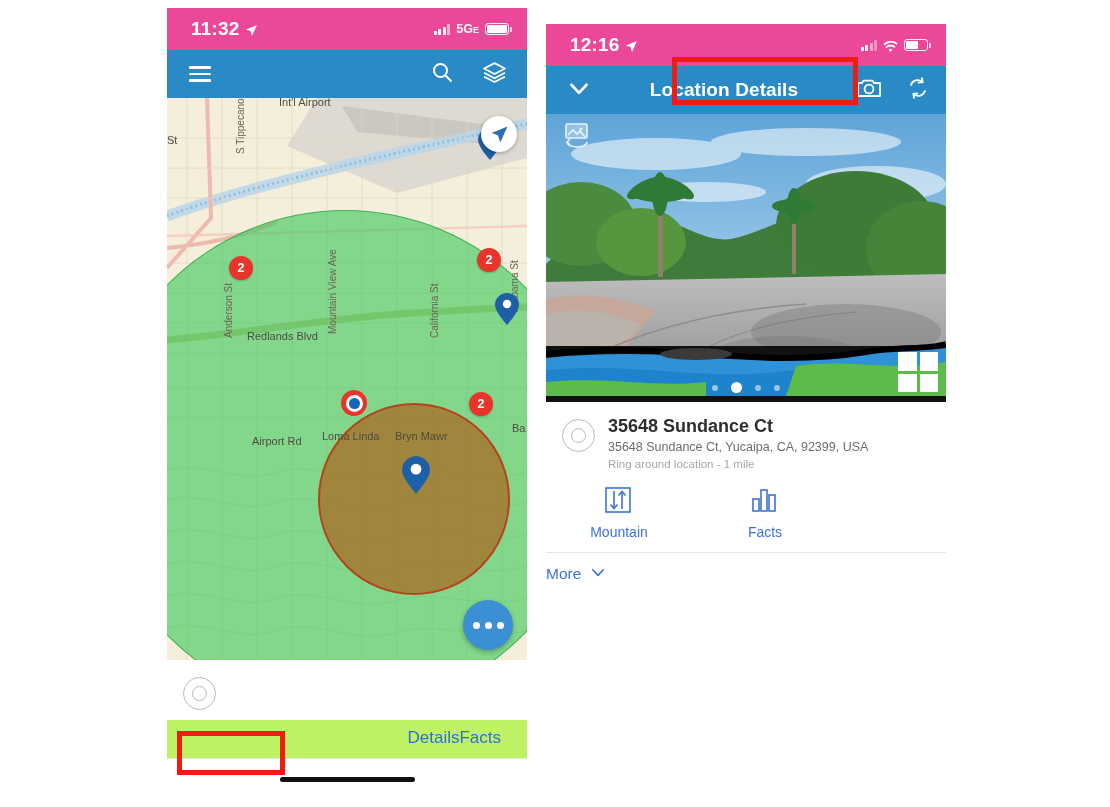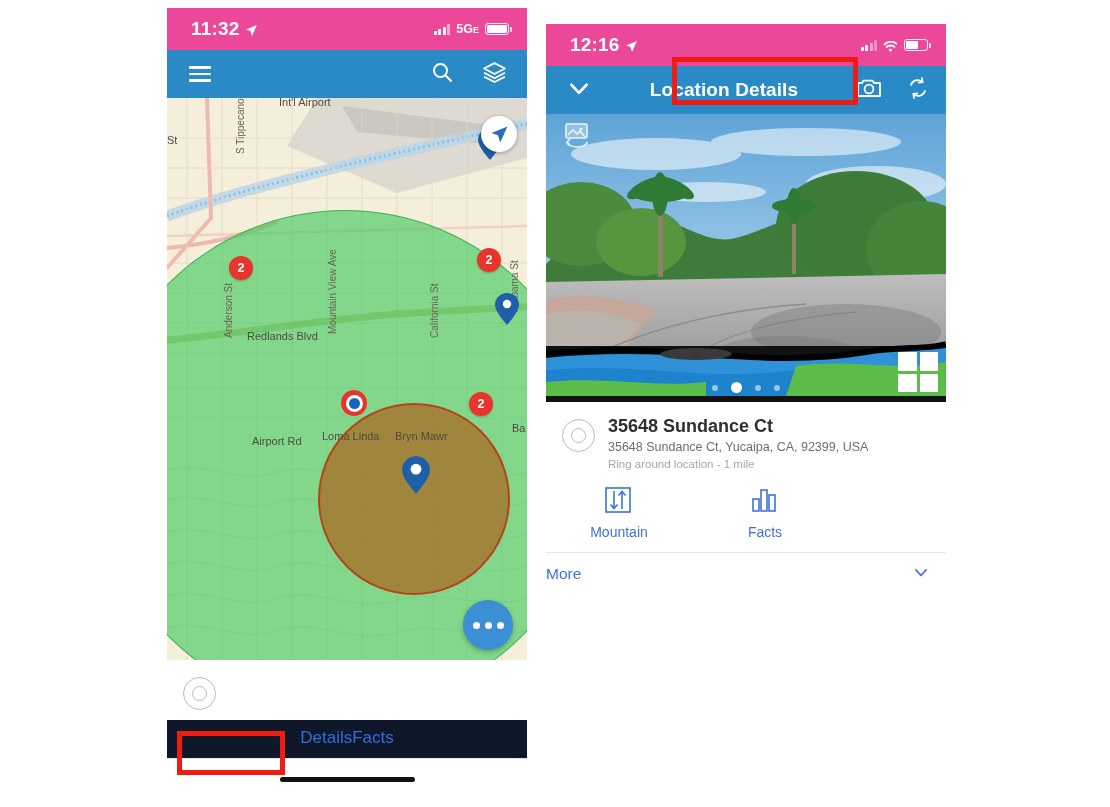--- a/index.html
+++ b/index.html
@@ -123,22 +123,22 @@
                display:flex; align-items:center; justify-content:center; flex:0 0 auto;
                margin-top:4px; }
   .ring-icon i { width:15px; height:15px; border-radius:50%; border:1.7px solid #b9b9b9; display:block;}
   .loc-texts { min-width:0; }
   .loc-title { font-size:18px; font-weight:700; color:#2e2e2e; line-height:1.24; }
   .loc-addr { font-size:12.5px; color:#6d6d6d; margin-top:2px; line-height:1.3;
               white-space:nowrap; overflow:hidden; text-overflow:ellipsis; }
   .loc-sub { font-size:11.5px; color:#a6a6a6; margin-top:2px; }
 
   
-  .tabbar { display:flex; justify-content:center; align-items:center;
-            padding: 8px 26px 10px 26px; background:#0f172a; }
+  .tabbar { display:flex; justify-content:flex-end; align-items:center;
+            padding: 8px 26px 10px 26px; background:#bef264; }
   .tab-link { font-size:17px; color:#2f6fdb; }
   .home-indicator { width:135px; height:5px; border-radius:3px; background:#111;
                     margin: 18px auto 0 auto; }
   .divider-line { height:1px; background:#e3e3e3; }
   #redbox-details { left:10px; top:723px; width:108px; height:44px; }
 
   
   .pano { position:relative; width:100%; height:288px; overflow:hidden;
           background:linear-gradient(#6fb0e0, #cfe3f2); }
   .sky { position:absolute; inset:0; }
@@ -156,21 +156,21 @@
   }
   .grid-icon i { background:#fff; display:block; }
 
   
   .actions { display:flex; background:#fff; padding:6px 0 12px 0; }
   .action { flex:1; display:flex; flex-direction:column; align-items:center; gap:6px; }
   .action-label { font-size:14px; color:#3f72d6; }
   .action-icon { width:30px; height:32px; }
   .actions-pad { width:108px; }
 
-  .more-row { display:flex; justify-content:space-between; align-items:center; gap:8px;
+  .more-row { display:flex; justify-content:flex-start; align-items:center; gap:8px;
               padding:10px 16px 10px 0; background:#fff; border-top:1px solid #e6e6e6; }
   .more-label { font-size:15.5px; color:#3f72d6; }
 </style>
 </head>
 <body>
 
 <div class="canvas">
 
   <div class="phone" id="phone-left">
 

